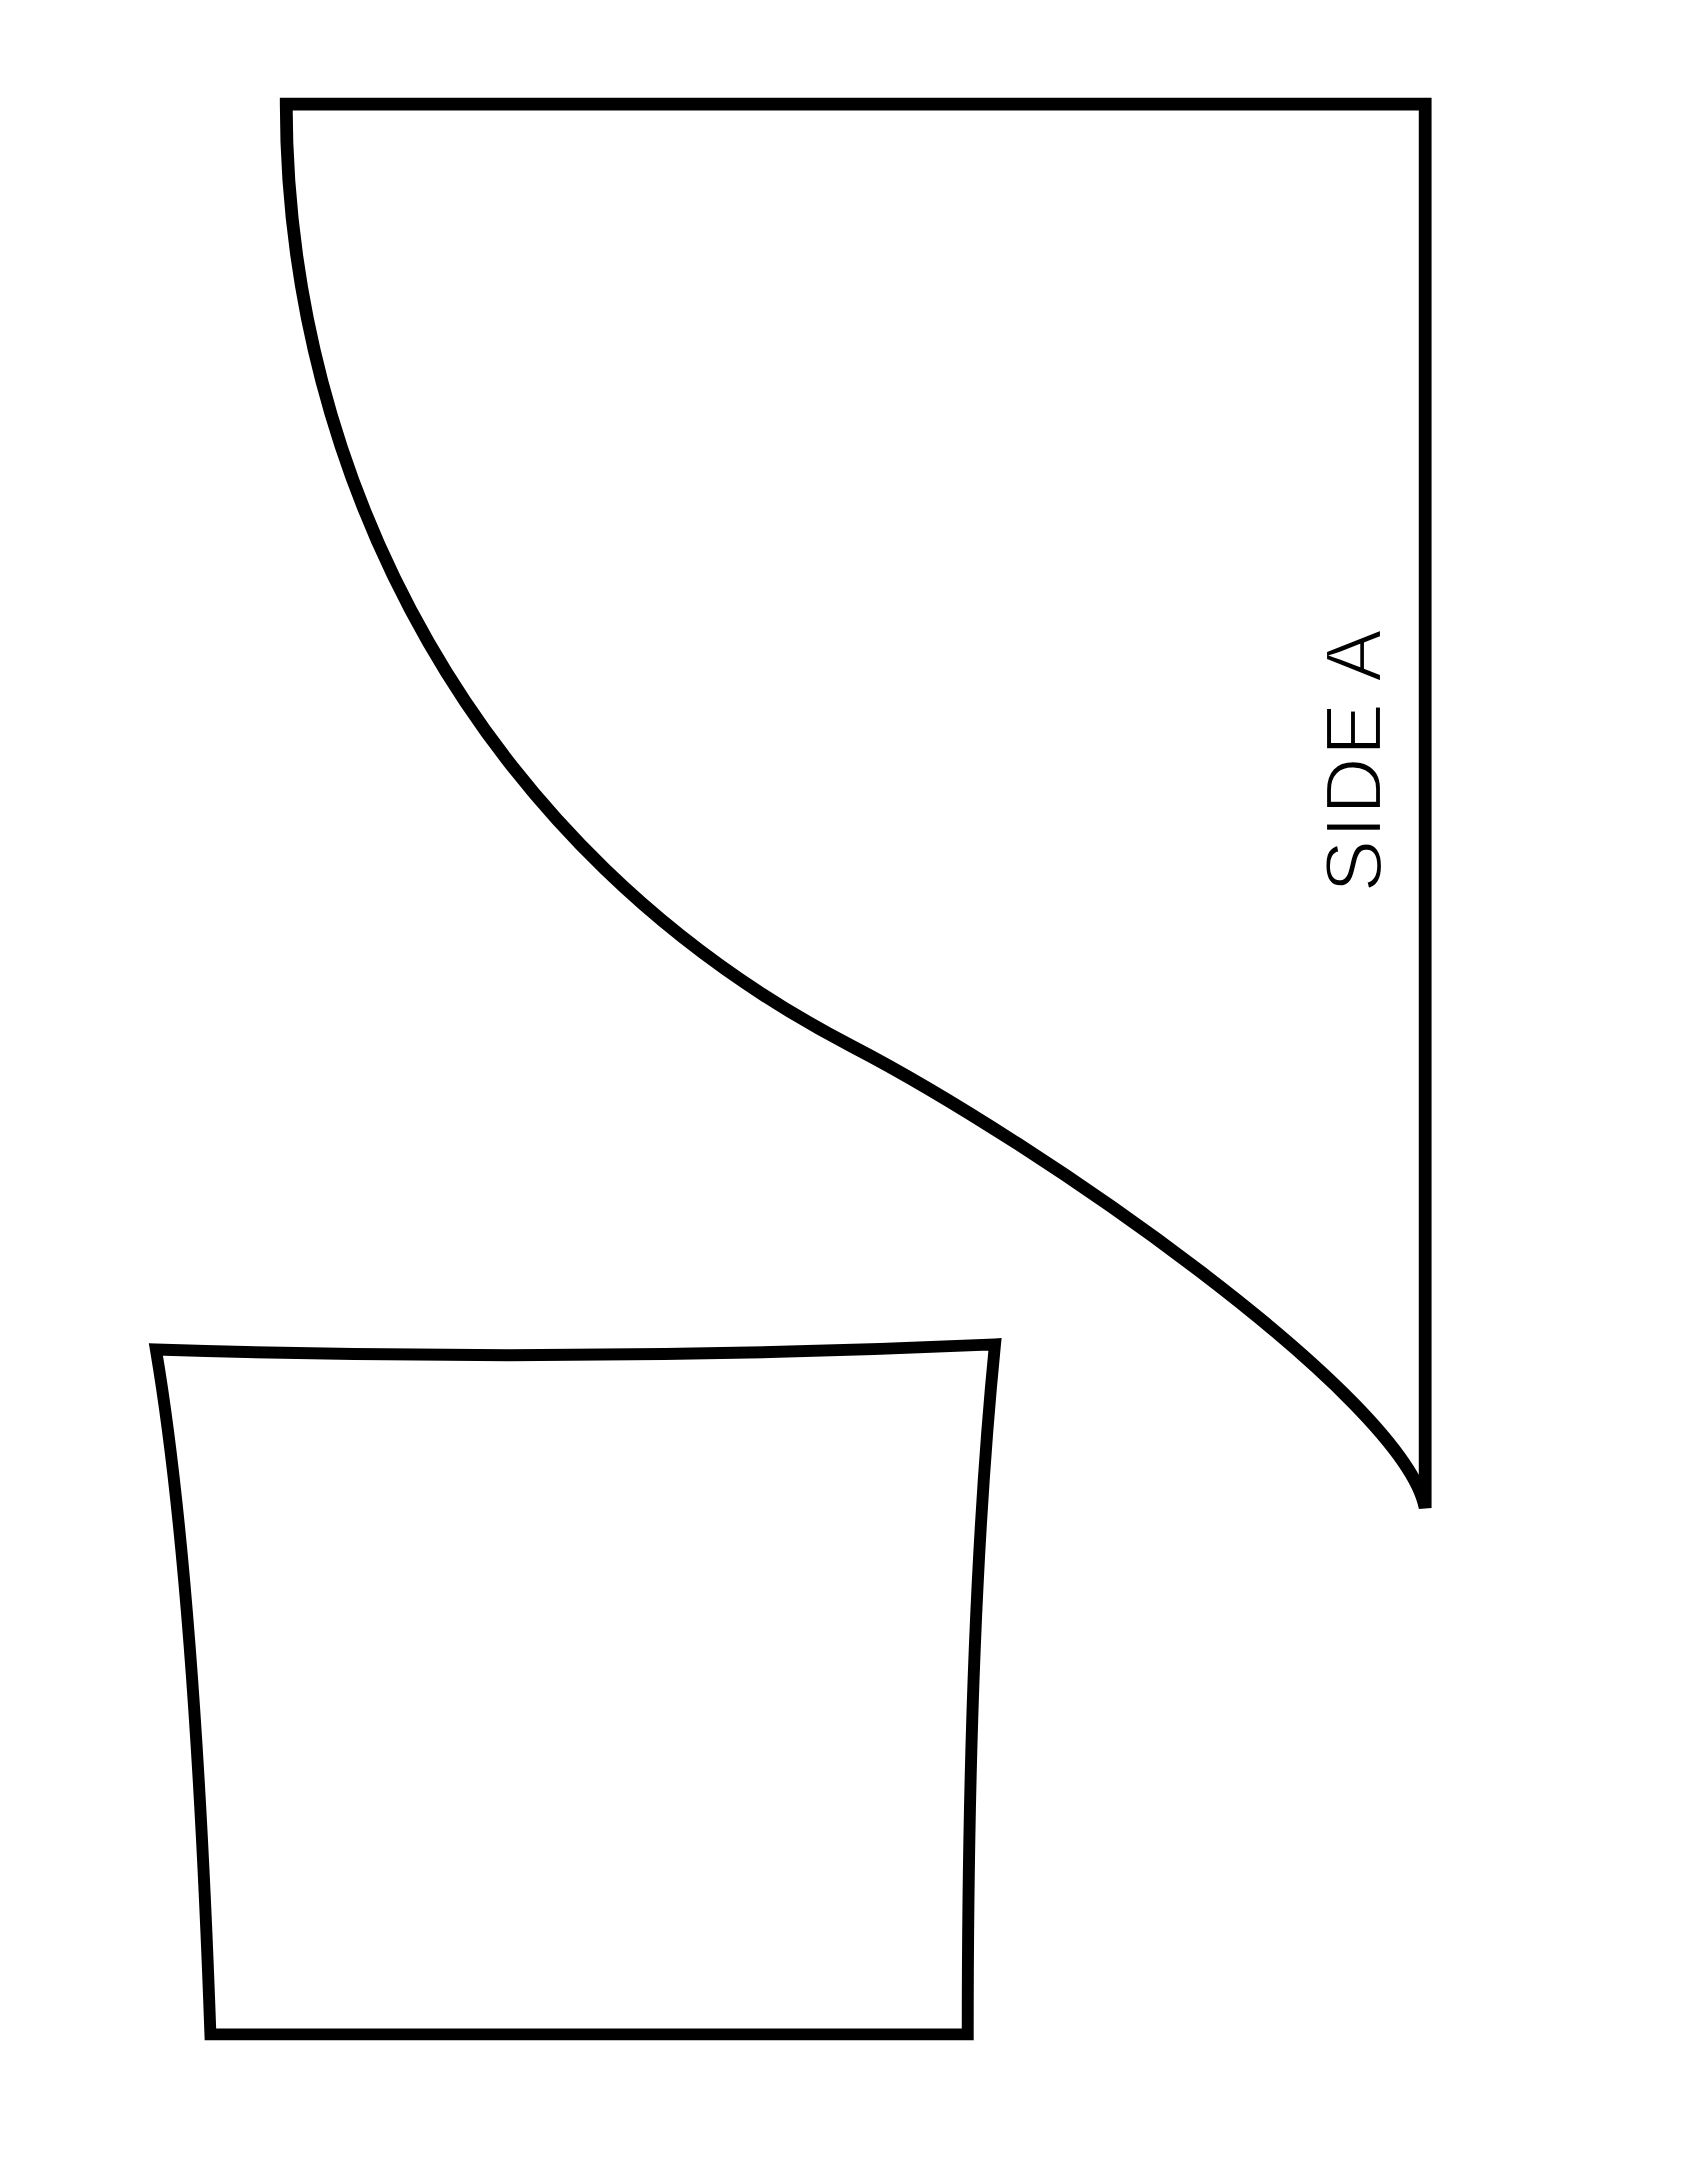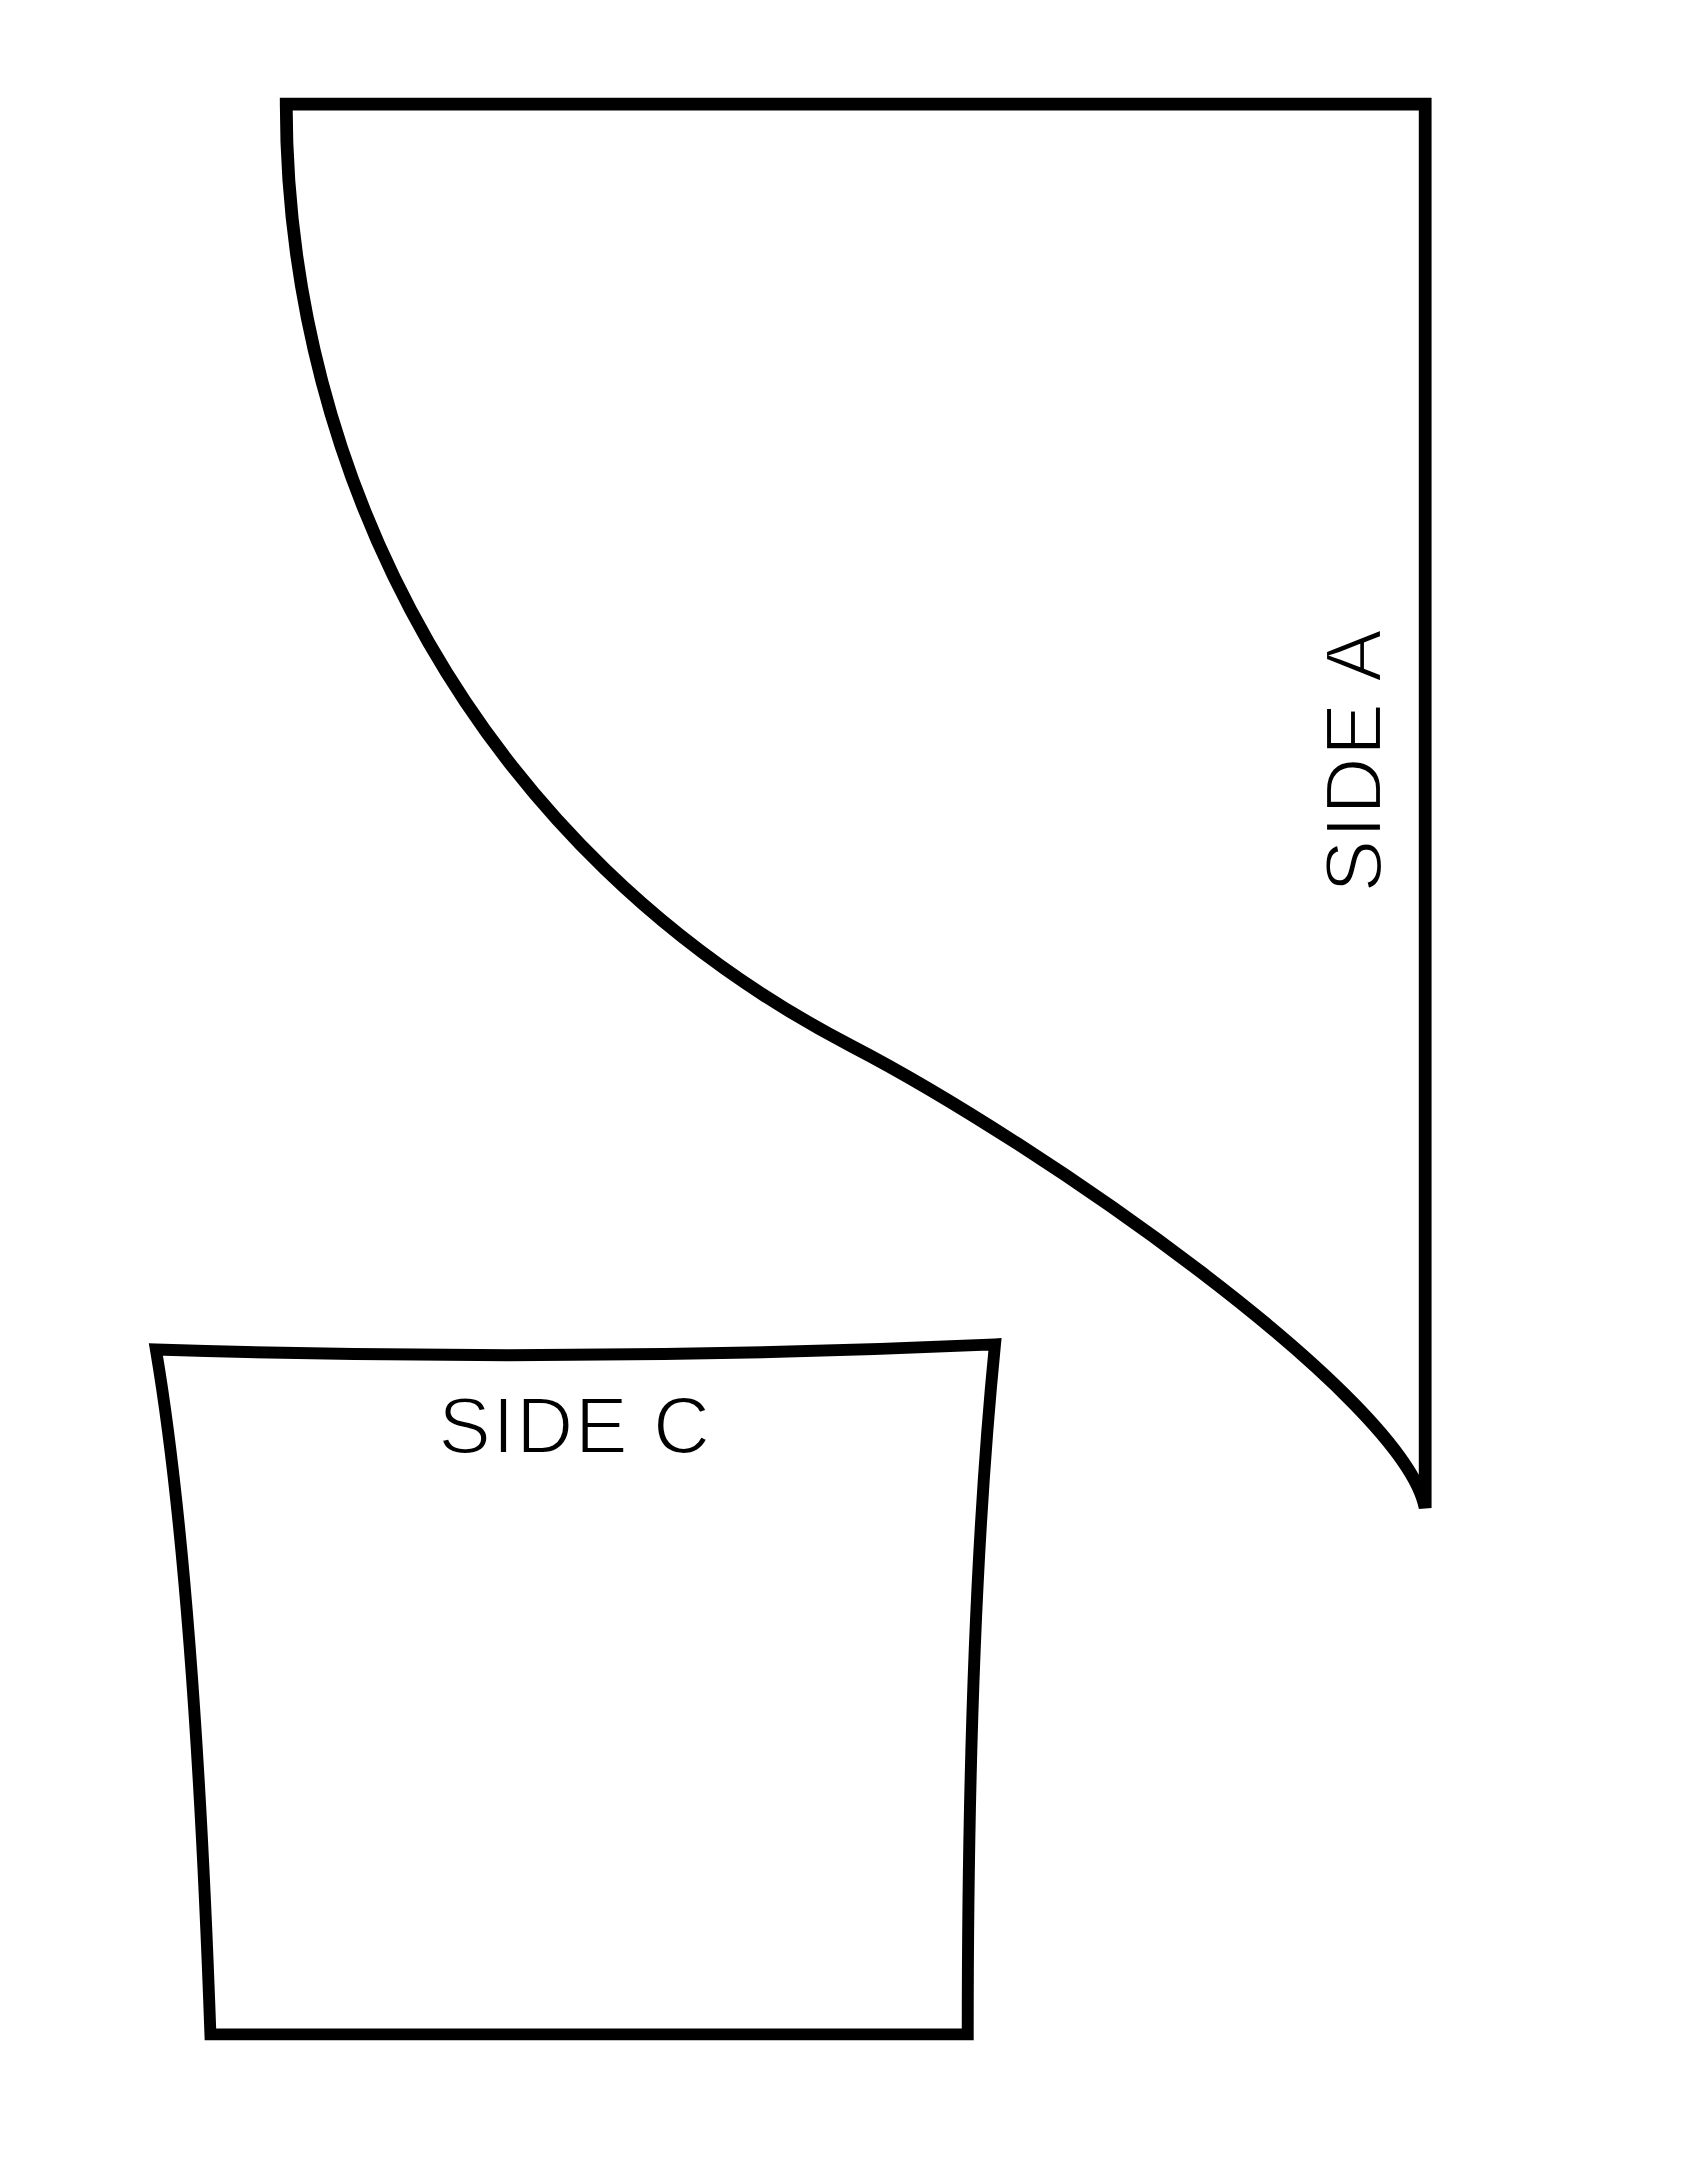--- a/index.html
+++ b/index.html
@@ -62,16 +62,15 @@
     <path d="M 183 1584
              Q 675 1600 1168 1578
              Q 1136 1900 1136 2388
              L 247 2388
              Q 228 1850 183 1584
              Z" fill="none" stroke="#000000" stroke-width="14" stroke-linejoin="miter" stroke-linecap="butt"></path>
   </svg>
 
   <div class="piece-label label-side-a">SIDE A</div>
 
-  <div class="piece-label label-side-c">SIDE C</div>
 
 </div>
 
 
 </body></html>

